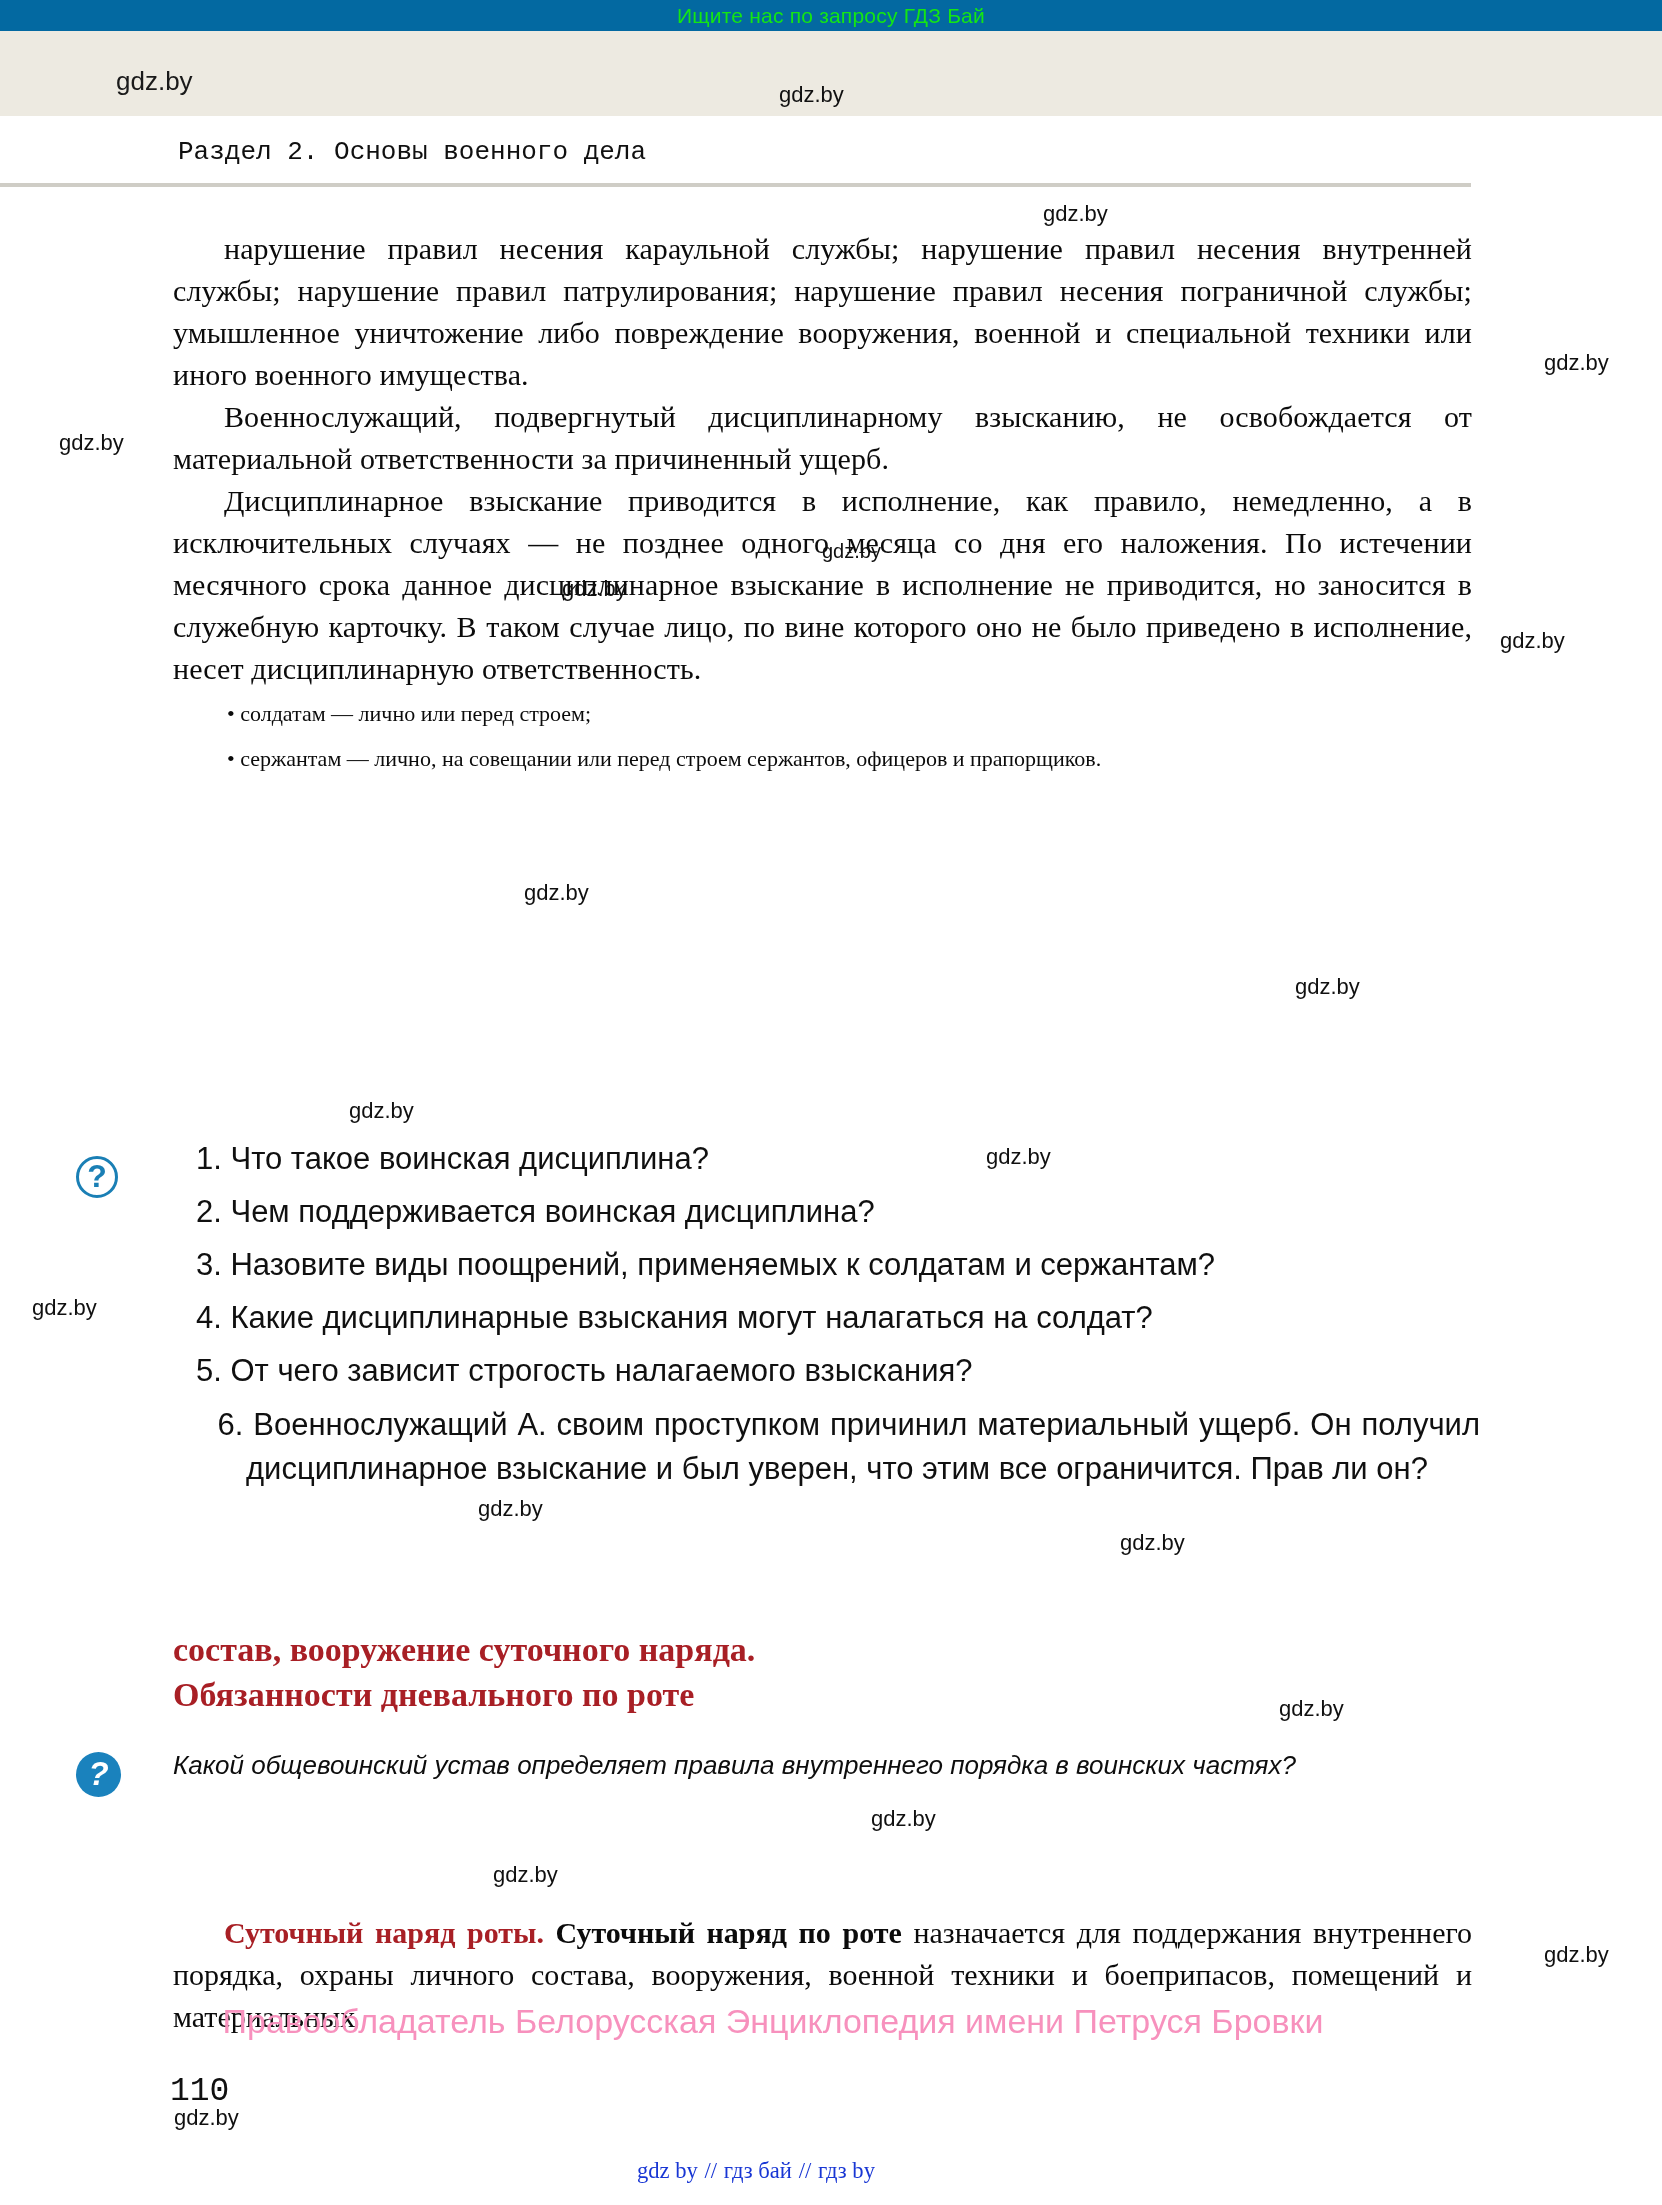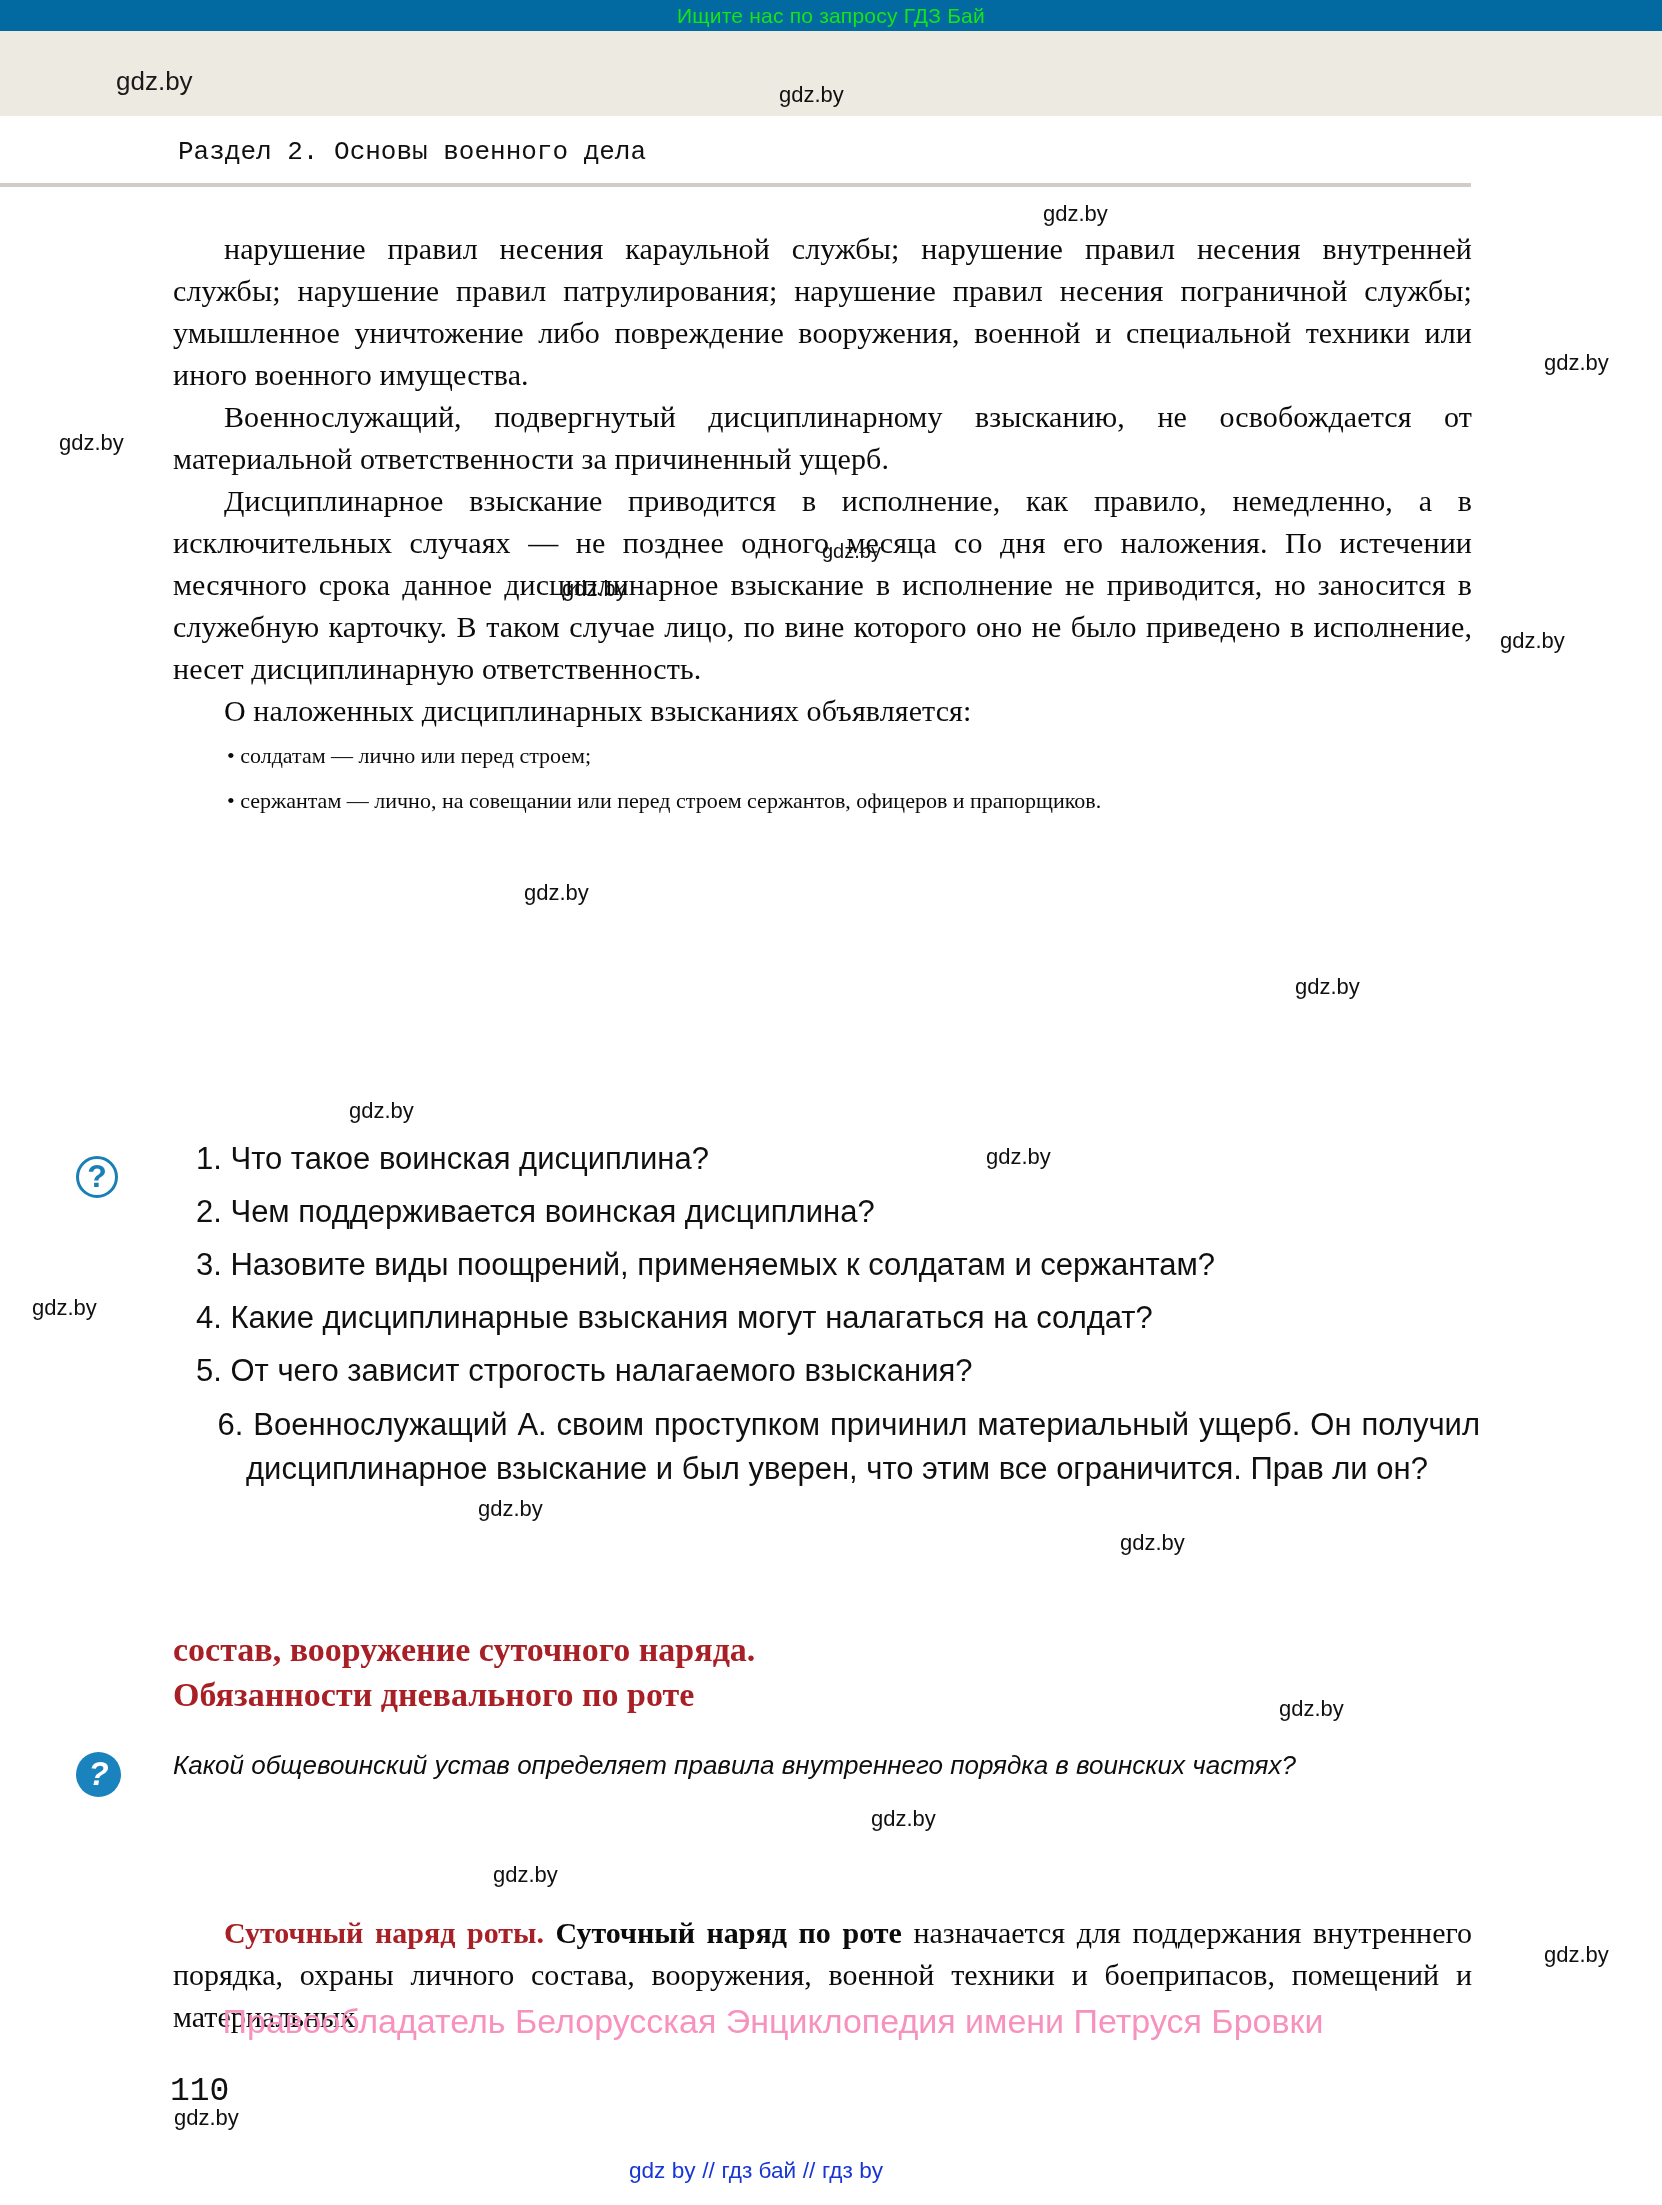--- a/index.html
+++ b/index.html
@@ -194,21 +194,21 @@
     font-size:33px;
     color:#101010;
     margin-top:33px;
   }
 
   
   .bottom-links{
     position:absolute;
     left:0; top:2158px; width:1512px;
     text-align:center;
-    font-family:Liberation Sans, sans-serif;
+    font-family:Liberation Serif, serif;
     font-size:22.6px;
     color:#1836d4;
     white-space:nowrap;
   }
   .bottom-links .sep{ padding:0 6.7px; }
   .bottom-links a{ color:#1836d4; text-decoration:none; }
 
   
   .wm{
     position:absolute;
@@ -229,21 +229,20 @@
   <span class="brand">gdz.by</span>
 </div>
 
 <div class="running-head">Раздел 2. Основы военного дела</div>
 <div class="head-rule"></div>
 
 <div class="page-body">
   <p class="body-par">нарушение правил несения караульной службы; нарушение правил несения внутренней службы; нарушение правил патрулирования; нарушение правил несения пограничной службы; умышленное уничтожение либо повреждение вооружения, военной и специальной техники или иного военного имущества.</p>
   <p class="body-par">Военнослужащий, подвергнутый дисциплинарному взысканию, не освобождается от материальной ответственности за причиненный ущерб.</p>
   <p class="body-par">Дисциплинарное взыскание приводится в исполнение, как правило, немедленно, а в исключительных случаях — не позднее одного месяца со дня его наложения. По истечении месячного срока данное дисциплинарное взыскание в исполнение не приводится, но заносится в служебную карточку. В таком случае лицо, по вине которого оно не было приведено в исполнение, несет дисциплинарную ответственность.</p>
-  <p class="body-par">О наложенных дисциплинарных взысканиях объявляется:</p>
   <p class="bullet-line">• солдатам — лично или перед строем;</p>
   <p class="bullet-line">• сержантам — лично, на совещании или перед строем сержантов, офицеров и прапорщиков.</p>
 </div>
 
 <div class="qblock">
   <div class="q-icon-ring">
     <span>?</span>
   </div>
   <ul class="q-list">
     <li>1. Что такое воинская дисциплина?</li>

